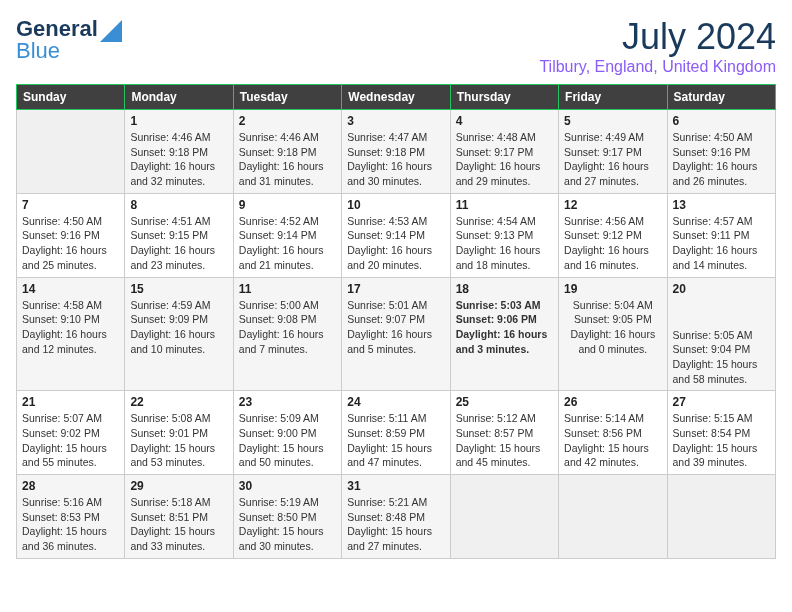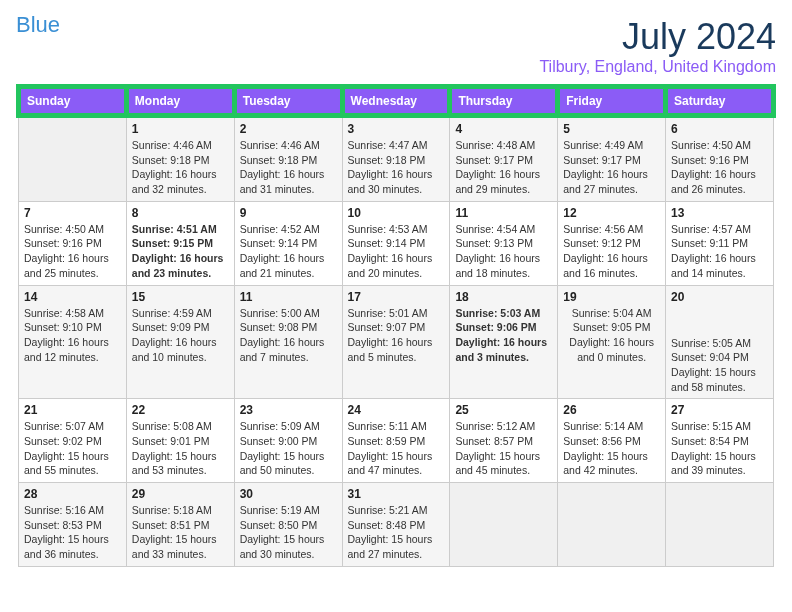--- a/index.html
+++ b/index.html
@@ -32,27 +32,27 @@
     .location {
       font-size: 16px;
       color: #8b5cf6;
     }
     table {
       width: 100%;
       border-collapse: collapse;
       font-size: 11px;
     }
     thead tr th {
-      background-color: #8b5cf6;
+      background-color: #404040;
       color: #fff;
       padding: 5px 6px;
       text-align: left;
       font-size: 12px;
       font-weight: bold;
-      border: 5px solid #22c55e;
+      border: 1px solid #22c55e;
     }
     tbody tr td {
       border: 1px solid #ccc;
       vertical-align: top;
       padding: 4px 5px;
       min-height: 70px;
       width: calc(100% / 7);
     }
     tbody tr:nth-child(odd) td {
       background-color: #f5f5f5;
@@ -74,20 +74,26 @@
     }
     .empty-cell {
       background-color: #f0f0f0 !important;
     }
   </style>
 </head>
 <body>
 
 <div class="header-section">
   <div class="logo">
+    <div style="display:flex; align-items:flex-end; gap:2px;">
+      <span style="font-size:22px; font-weight:bold; color:#1a3a5c;">General</span>
+      <svg width="22" height="22" viewBox="0 0 22 22">
+        <polygon points="0,22 22,22 22,0" fill="#3a8fd4"></polygon>
+      </svg>
+    </div>
     <span style="font-size:22px; font-weight:normal; color:#3a8fd4; margin-top:-4px;">Blue</span>
   </div>
   <div class="title-section">
     <div class="month-year">July 2024</div>
     <div class="location">Tilbury, England, United Kingdom</div>
   </div>
 </div>
 
 <table>
   <thead>
@@ -150,21 +156,21 @@
       <tr>
         <td>
           <span class="day-number">7</span>
           <div class="day-info" style="white-space: pre-line;">Sunrise: 4:50 AM
 Sunset: 9:16 PM
 Daylight: 16 hours
 and 25 minutes.</div>
         </td>
         <td>
           <span class="day-number">8</span>
-          <div class="day-info" style="white-space: pre-line; font-weight: bold;">Sunrise: 4:51 AM
+          <div class="day-info" style="white-space: pre-line;">Sunrise: 4:51 AM
 Sunset: 9:15 PM
 Daylight: 16 hours
 and 23 minutes.</div>
         </td>
         <td>
           <span class="day-number">9</span>
           <div class="day-info" style="white-space: pre-line;">Sunrise: 4:52 AM
 Sunset: 9:14 PM
 Daylight: 16 hours
 and 21 minutes.</div>

